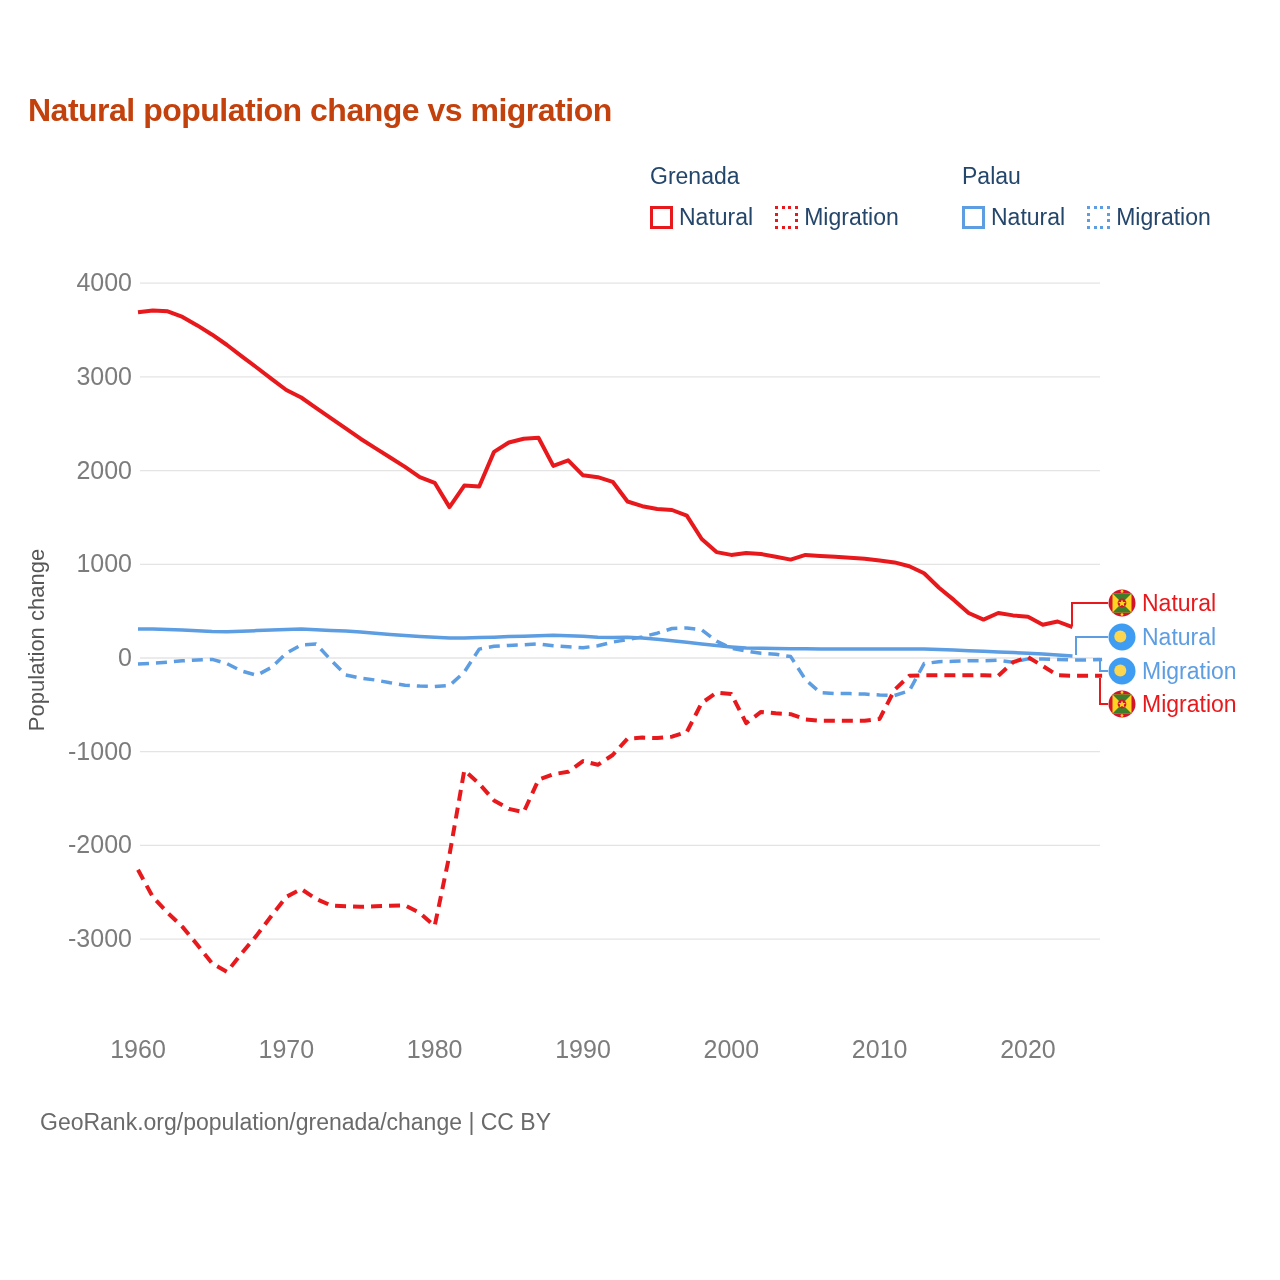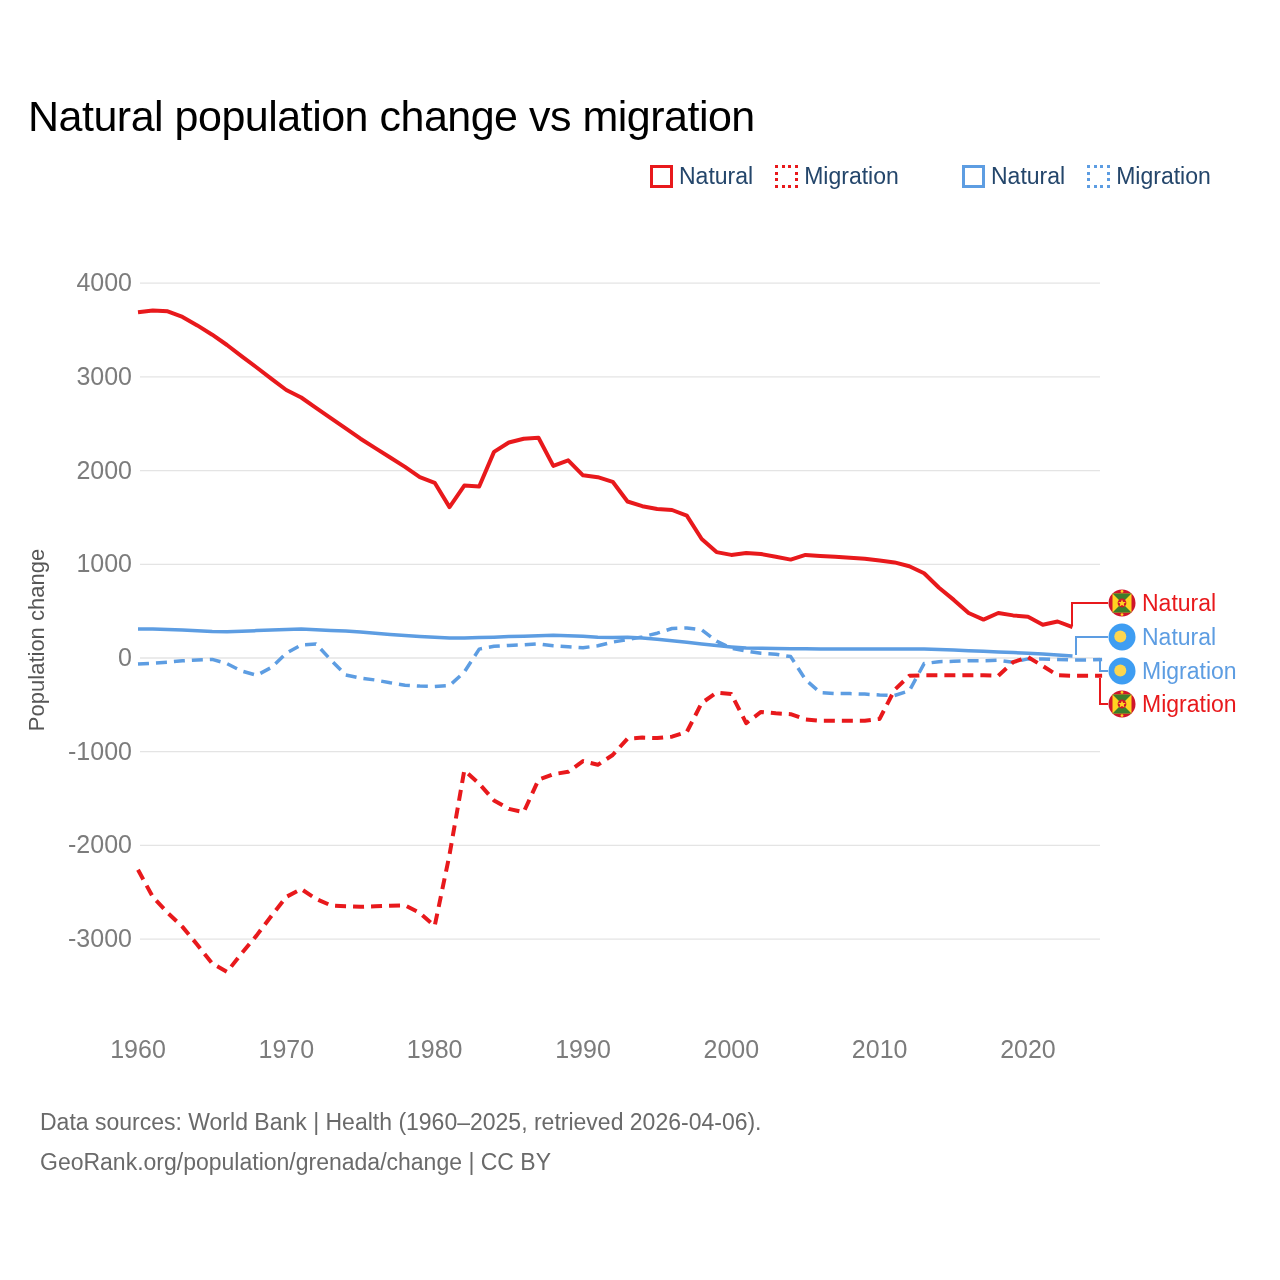--- a/index.html
+++ b/index.html
@@ -1,17 +1,17 @@
 <!DOCTYPE html>
 <html><head>
 <meta charset="utf-8">
 <style>
   html,body{margin:0;padding:0;background:#ffffff;}
   body{width:1280px;height:1280px;position:relative;font-family:"Liberation Sans",sans-serif;overflow:hidden;}
-  .title{position:absolute;left:28px;top:92px;font-size:43px;font-weight:400;color:#000000;letter-spacing:-0.5px;}
+  .title{position:absolute;left:28px;top:92px;font-size:32px;font-weight:700;color:#c2410c;letter-spacing:-0.5px;}
   .legend{position:absolute;top:163px;left:650px;width:610px;}
   .legend-group{position:absolute;top:0;}
   .legend-group.g1{left:0;}
   .legend-group.g2{left:312px;}
   .legend-country{font-size:23px;color:#24466b;margin-bottom:14px;}
   .legend-row{display:flex;align-items:center;gap:4px;}
   .legend-item{display:flex;align-items:center;margin-right:18px;}
   .swatch{width:17px;height:17px;border:3px solid #000;margin-right:6px;flex:0 0 auto;}
   .swatch.dotted{border-style:dotted;}
   .legend-label{font-size:23px;color:#24466b;}
@@ -20,32 +20,34 @@
   .end-label .txt{font-size:23px;font-weight:400;}
   .footer{position:absolute;left:40px;top:1102px;font-size:23px;color:#6a6a6a;line-height:40px;}
 </style>
 </head>
 <body>
 
 <div class="title">Natural population change vs migration</div>
 
 <div class="legend">
   <div class="legend-group g1">
+    <div class="legend-country">Grenada</div>
     <div class="legend-row">
       <div class="legend-item">
         <span class="swatch" style="border-color: rgb(232, 25, 28); border-style: solid;"></span>
         <span class="legend-label">Natural</span>
       </div>
       <div class="legend-item">
         <span class="swatch dotted" style="border-color: rgb(232, 25, 28); border-style: dotted;"></span>
         <span class="legend-label">Migration</span>
       </div>
     </div>
   </div>
   <div class="legend-group g2">
+    <div class="legend-country">Palau</div>
     <div class="legend-row">
       <div class="legend-item">
         <span class="swatch" style="border-color: rgb(93, 157, 226); border-style: solid;"></span>
         <span class="legend-label">Natural</span>
       </div>
       <div class="legend-item">
         <span class="swatch dotted" style="border-color: rgb(93, 157, 226); border-style: dotted;"></span>
         <span class="legend-label">Migration</span>
       </div>
     </div>
@@ -144,15 +146,14 @@
       <polygon points="14,10.4 15.1,13 17.9,13.1 15.7,14.8 16.5,17.5 14,15.9 11.5,17.5 12.3,14.8 10.1,13.1 12.9,13" fill="#ffd321"></polygon>
       <circle cx="14" cy="2.4" r="1.4" fill="#ffd321"></circle>
       <circle cx="14" cy="25.6" r="1.4" fill="#ffd321"></circle>
       <circle cx="6.3" cy="14" r="1.2" fill="#ffd321"></circle>
     </g>
   </svg>
   <span class="txt" style="color: rgb(232, 25, 28);">Migration</span>
 </div>
 
 <div class="footer">
-  <div>Data sources: World Bank | Health (1960–2025, retrieved 2026-04-06).</div>
   <div>GeoRank.org/population/grenada/change | CC BY</div>
 </div>
 
 </body></html>

